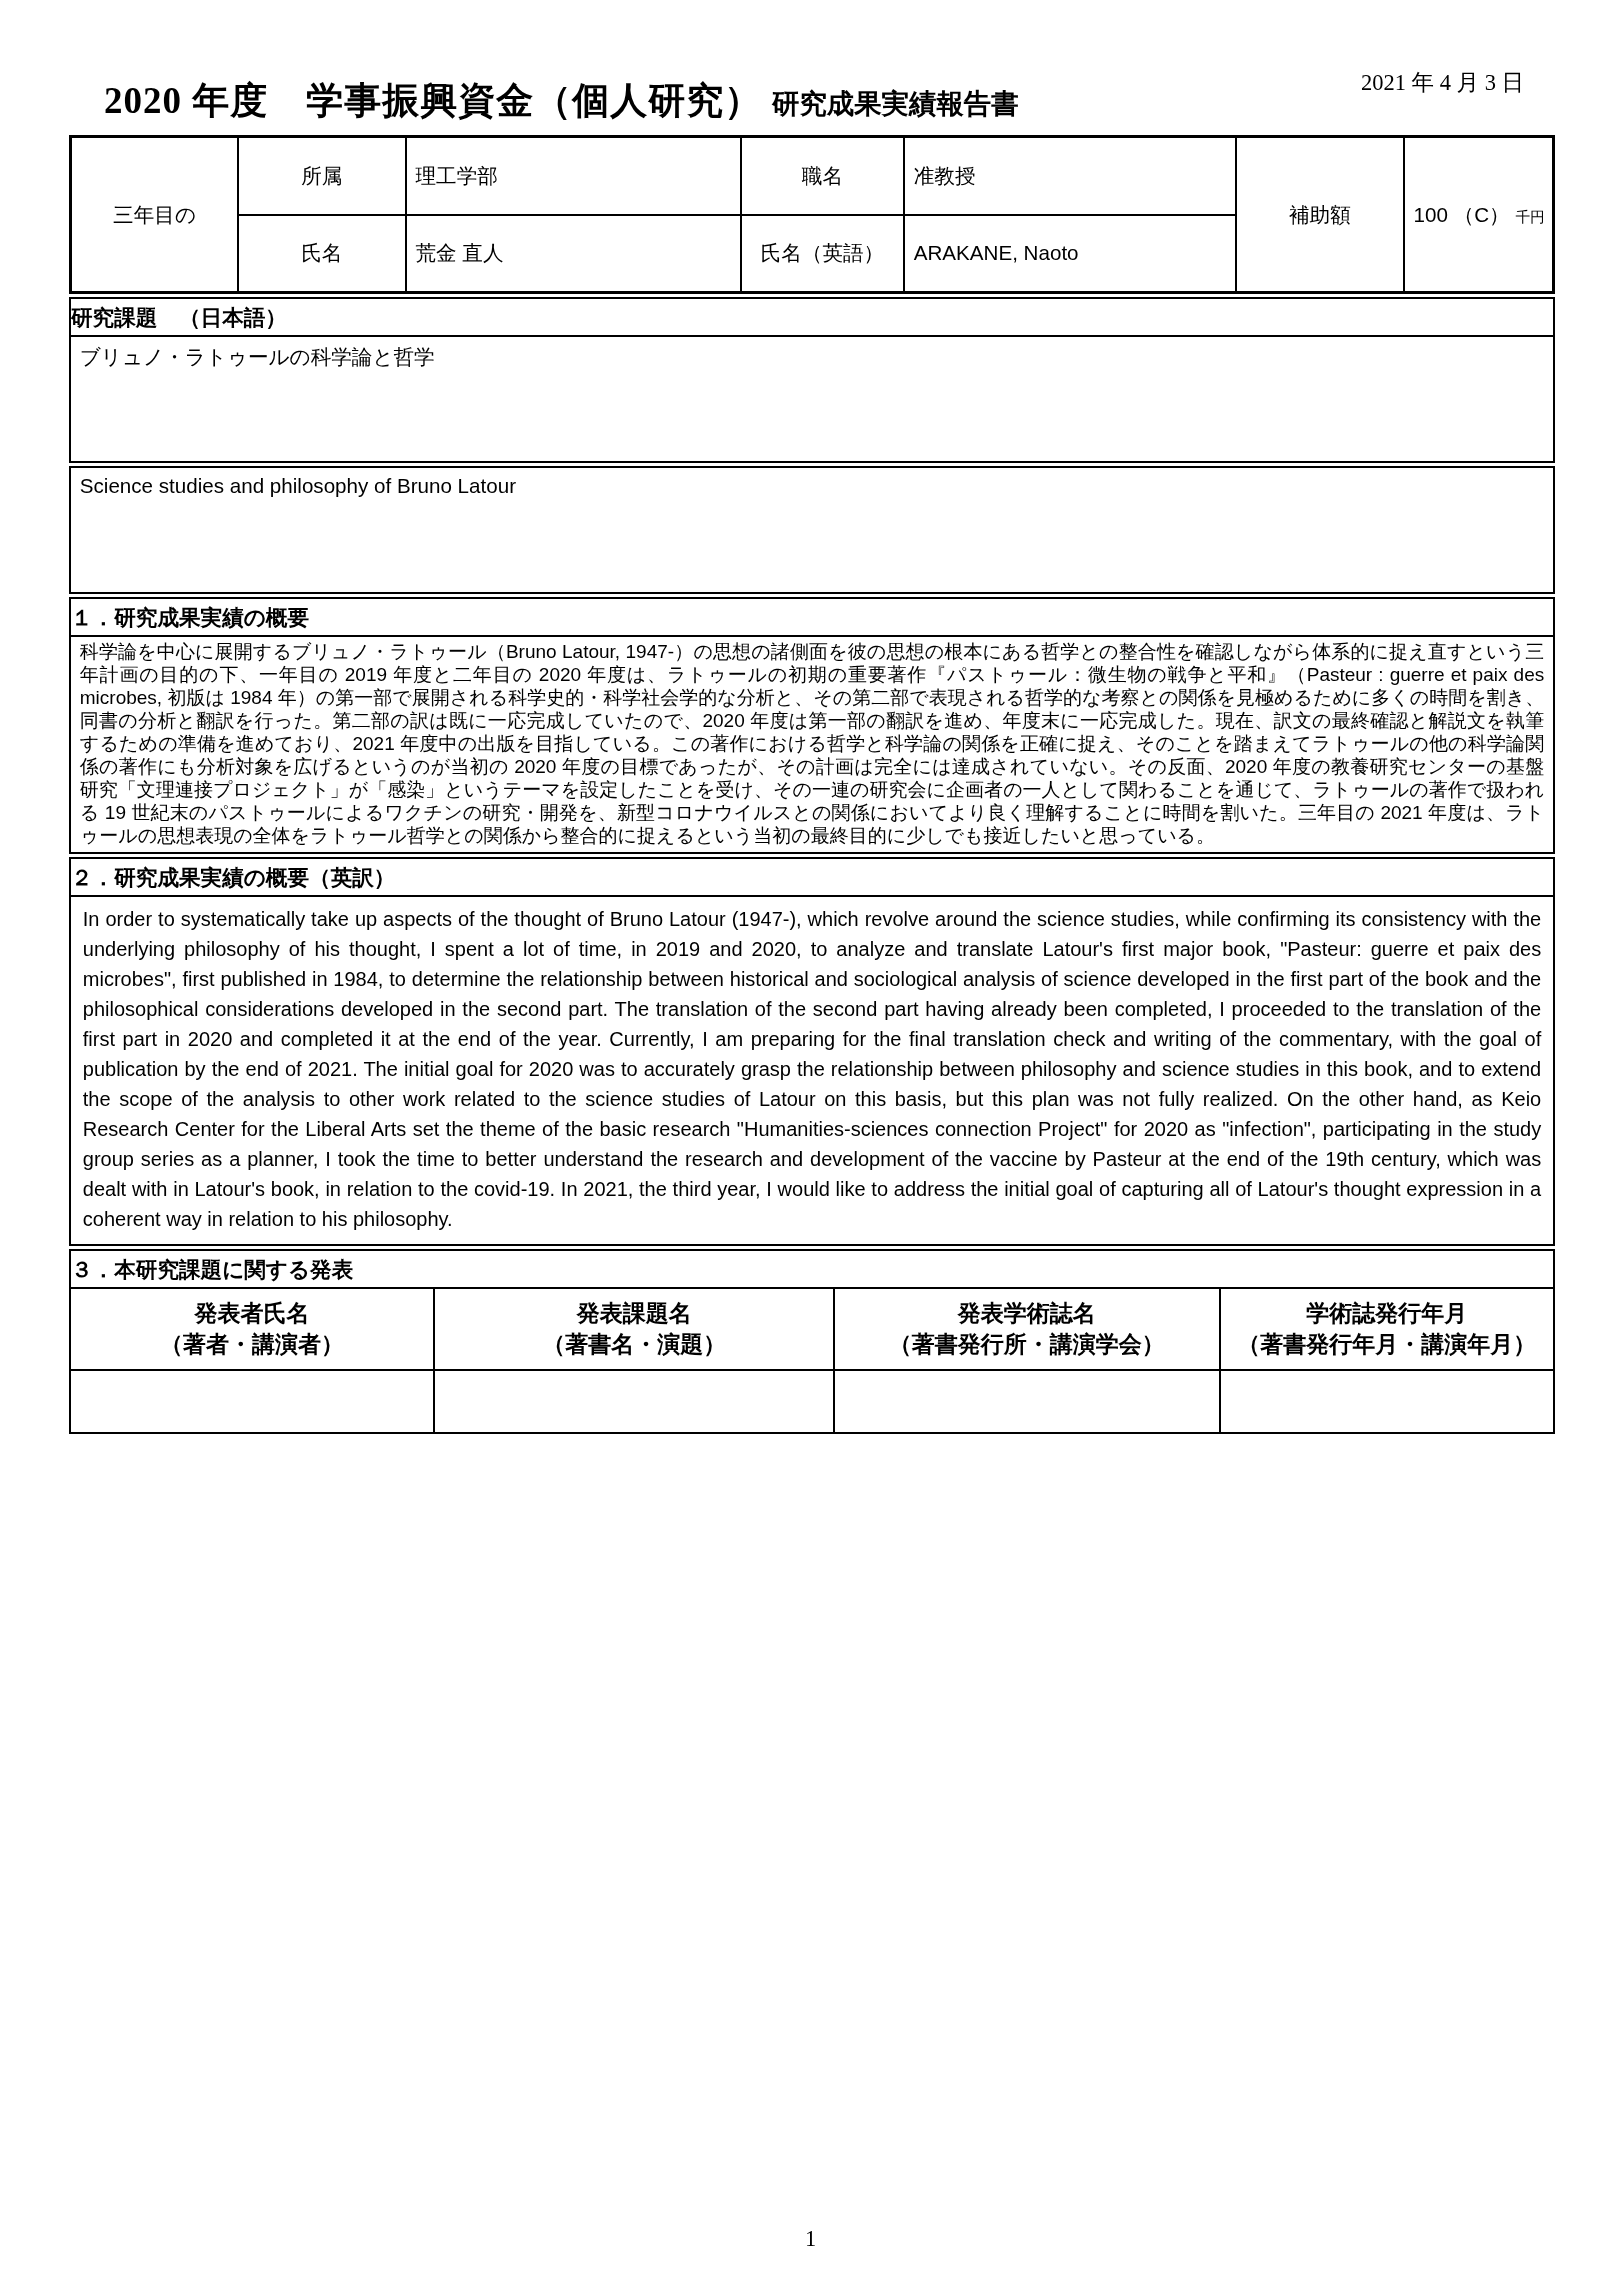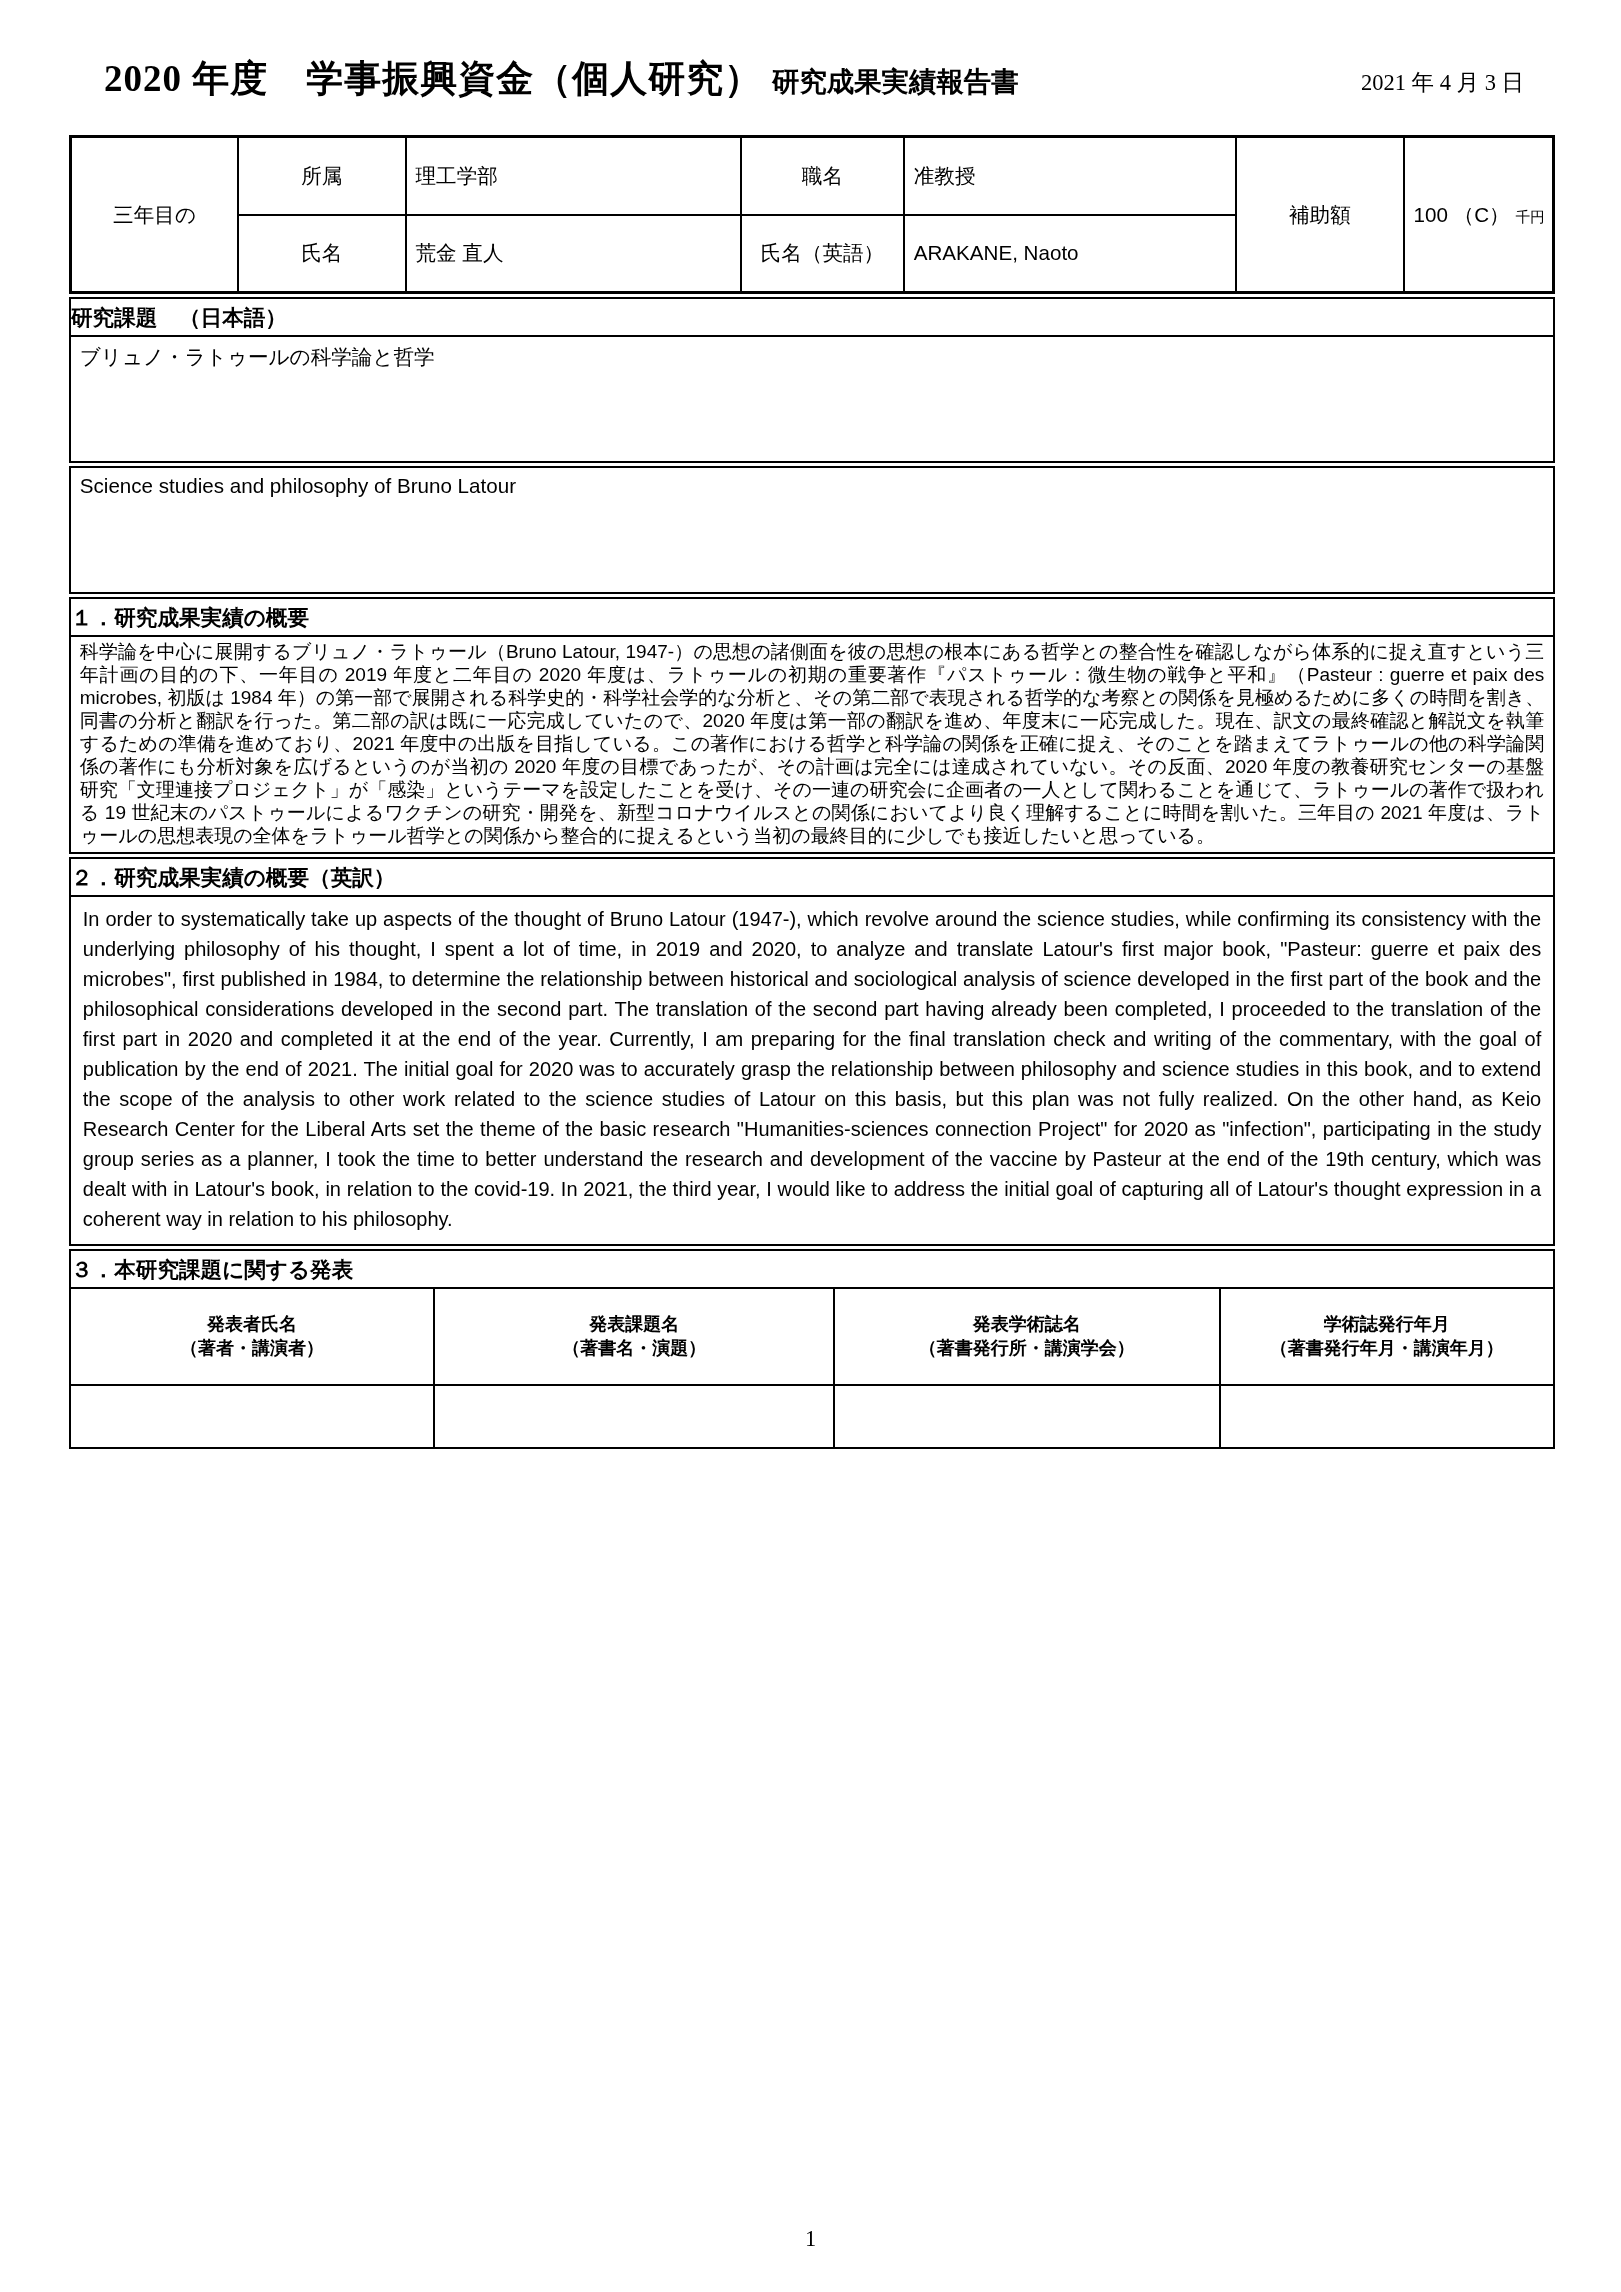--- a/index.html
+++ b/index.html
@@ -12,21 +12,21 @@
   }
   .content { position: absolute; left: 69px; top: 49px; width: 1486px; }
 
   
   .page-header { position: relative; height: 86px; }
   .doc-date {
     position: absolute; right: 31px; top: 17.6px;
     font-family: "Liberation Serif", serif;
     font-size: 22.5px;
   }
-  .doc-title { position: absolute; left: 35px; top: 5px; white-space: nowrap; }
+  .doc-title { position: absolute; left: 35px; top: 27px; white-space: nowrap; }
   .title-main {
     font-family: "Liberation Serif", serif;
     font-weight: bold; font-size: 37px; letter-spacing: 1px;
   }
   .title-sub {
     font-family: "Liberation Sans", sans-serif;
     font-weight: bold; font-size: 27.4px; margin-left: 9.8px;
   }
 
   
@@ -61,22 +61,22 @@
   .summary-en {
     padding: 6.9px 11.8px 9.8px 11.8px;
     font-size: 20px; line-height: 30px;
     text-align: justify;
   }
 
   
   table.pub-table { width: 100%; border-collapse: collapse; table-layout: fixed; }
   table.pub-table th {
     border: 2px solid #000; border-top: none;
-    font-size: 18px; font-weight: bold; line-height: 1.35;
-    padding: 23px 2px; vertical-align: middle;
+    font-size: 23px; font-weight: bold; line-height: 1.35;
+    padding: 9px 2px; vertical-align: middle;
   }
   table.pub-table td {
     border: 2px solid #000; border-bottom: none;
     height: 62px;
   }
   table.pub-table th:first-child, table.pub-table td:first-child { border-left: none; }
   table.pub-table th:last-child,  table.pub-table td:last-child  { border-right: none; }
 
   
   .page-number {

